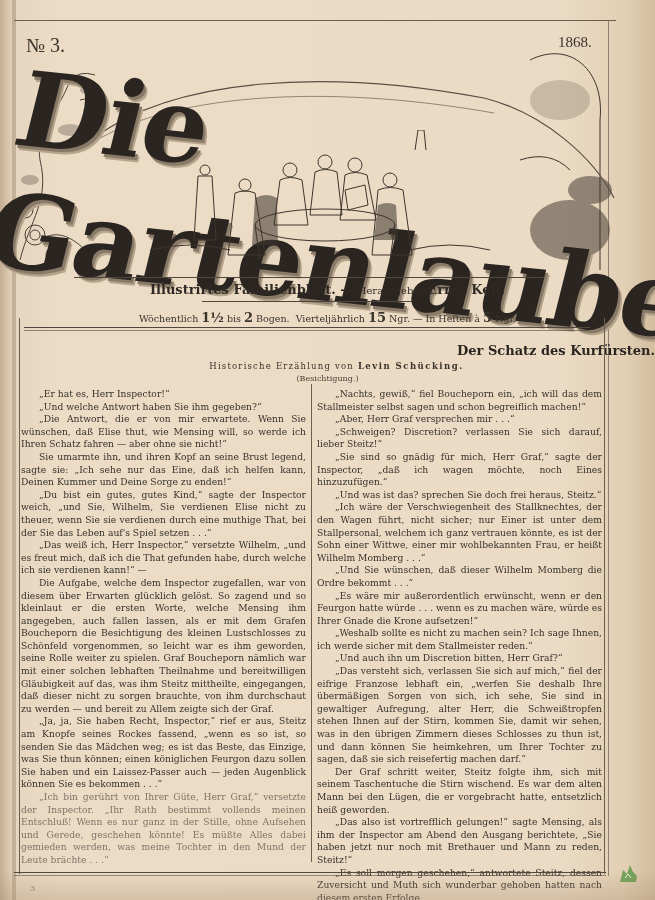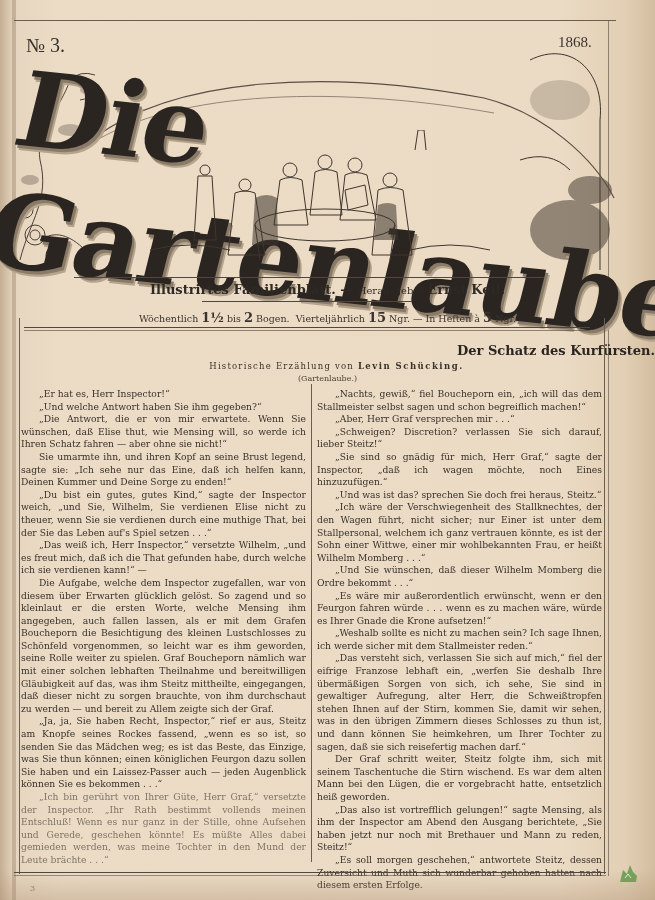--- a/index.html
+++ b/index.html
@@ -191,21 +191,21 @@
     <span>Ngr.</span>
   </div>
   <div class="rule" style="left:24px;top:327px;width:566px;"></div>
   <div class="rule" style="left:24px;top:330px;width:566px;opacity:.6"></div>
 
   <div class="story-title">Der Schatz des Kurfürsten.</div>
   <div class="story-sub">
     <span>Historische Erzählung von</span>
     <b>Levin Schücking.</b>
   </div>
-  <div class="story-cont">(Gartenlaube.)</div>
+  <div class="story-cont">(Besichtigung.)</div>
 
   <div class="frame-left"></div>
   <div class="frame-right"></div>
   <div class="col-divider"></div>
 
   <div class="col left">
     <p>„Er hat es, Herr Inspector!“</p>
     <p>„Und welche Antwort haben Sie ihm gegeben?“</p>
     <p>„Die Antwort, die er von mir erwartete. Wenn Sie wünschen, daß Elise thut, wie Mensing will, so werde ich Ihren Schatz fahren — aber ohne sie nicht!“</p>
     <p>Sie umarmte ihn, und ihren Kopf an seine Brust legend, sagte sie: „Ich sehe nur das Eine, daß ich helfen kann, Deinen Kummer und Deine Sorge zu enden!“</p>
@@ -218,22 +218,23 @@
   </div>
 
   <div class="col right">
     <p>„Nachts, gewiß,“ fiel Boucheporn ein, „ich will das dem Stallmeister selbst sagen und schon begreiflich machen!“</p>
     <p>„Aber, Herr Graf versprechen mir . . .“</p>
     <p>„Schweigen? Discretion? verlassen Sie sich darauf, lieber Steitz!“</p>
     <p>„Sie sind so gnädig für mich, Herr Graf,“ sagte der Inspector, „daß ich wagen möchte, noch Eines hinzuzufügen.“</p>
     <p>„Und was ist das? sprechen Sie doch frei heraus, Steitz.“</p>
     <p>„Ich wäre der Verschwiegenheit des Stallknechtes, der den Wagen führt, nicht sicher; nur Einer ist unter dem Stallpersonal, welchem ich ganz vertrauen könnte, es ist der Sohn einer Wittwe, einer mir wohlbekannten Frau, er heißt Wilhelm Momberg . . .“</p>
     <p>„Und Sie wünschen, daß dieser Wilhelm Momberg die Ordre bekommt . . .“</p>
-    <p>„Es wäre mir außerordentlich erwünscht, wenn er den Feurgon fahren würde . . . wenn es zu machen wäre, würde es Ihrer Gnade die Krone aufsetzen!“</p>
+    <p>„Es wäre mir außerordentlich erwünscht, wenn er den Feurgon hatte würde . . . wenn es zu machen wäre, würde es Ihrer Gnade die Krone aufsetzen!“</p>
     <p>„Weshalb sollte es nicht zu machen sein? Ich sage Ihnen, ich werde sicher mit dem Stallmeister reden.“</p>
+    <p>„Und auch ihn um Discretion bitten, Herr Graf?“</p>
     <p>„Das versteht sich, verlassen Sie sich auf mich,“ fiel der eifrige Franzose lebhaft ein, „werfen Sie deshalb Ihre übermäßigen Sorgen von sich, ich sehe, Sie sind in gewaltiger Aufregung, alter Herr, die Schweißtropfen stehen Ihnen auf der Stirn, kommen Sie, damit wir sehen, was in den übrigen Zimmern dieses Schlosses zu thun ist, und dann können Sie heimkehren, um Ihrer Tochter zu sagen, daß sie sich reisefertig machen darf.“</p>
     <p>Der Graf schritt weiter, Steitz folgte ihm, sich mit seinem Taschentuche die Stirn wischend. Es war dem alten Mann bei den Lügen, die er vorgebracht hatte, entsetzlich heiß geworden.</p>
     <p>„Das also ist vortrefflich gelungen!“ sagte Mensing, als ihm der Inspector am Abend den Ausgang berichtete, „Sie haben jetzt nur noch mit Brethauer und Mann zu reden, Steitz!“</p>
     <p>„Es soll morgen geschehen,“ antwortete Steitz, dessen Zuversicht und Muth sich wunderbar gehoben hatten nach diesem ersten Erfolge.</p>
 
   </div>
 
   <div class="rule" style="left:14px;top:872px;width:592px;"></div>
   <div class="rule" style="left:14px;top:875px;width:592px;opacity:.55"></div>
 

